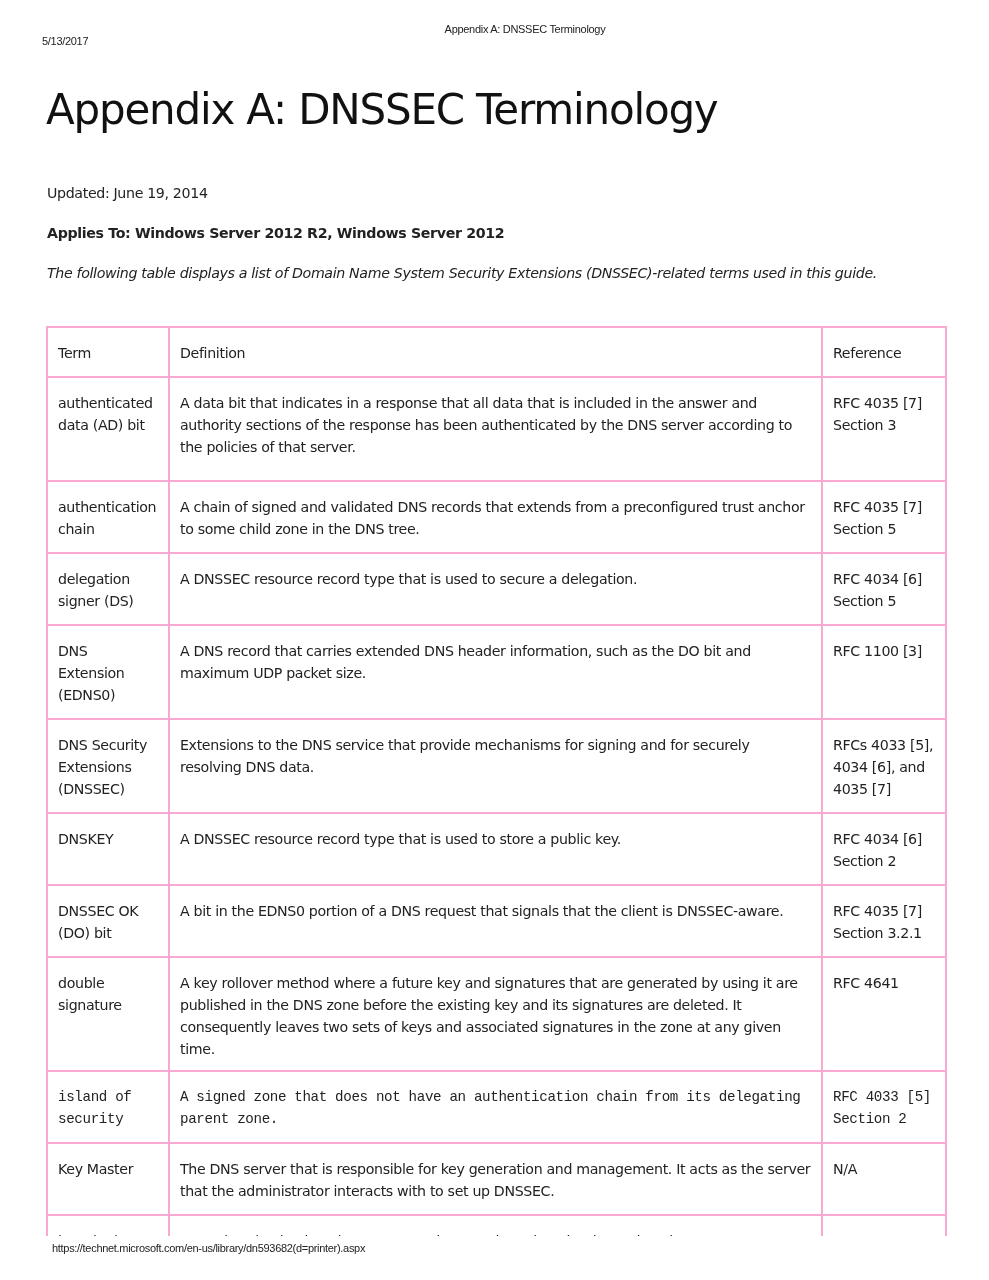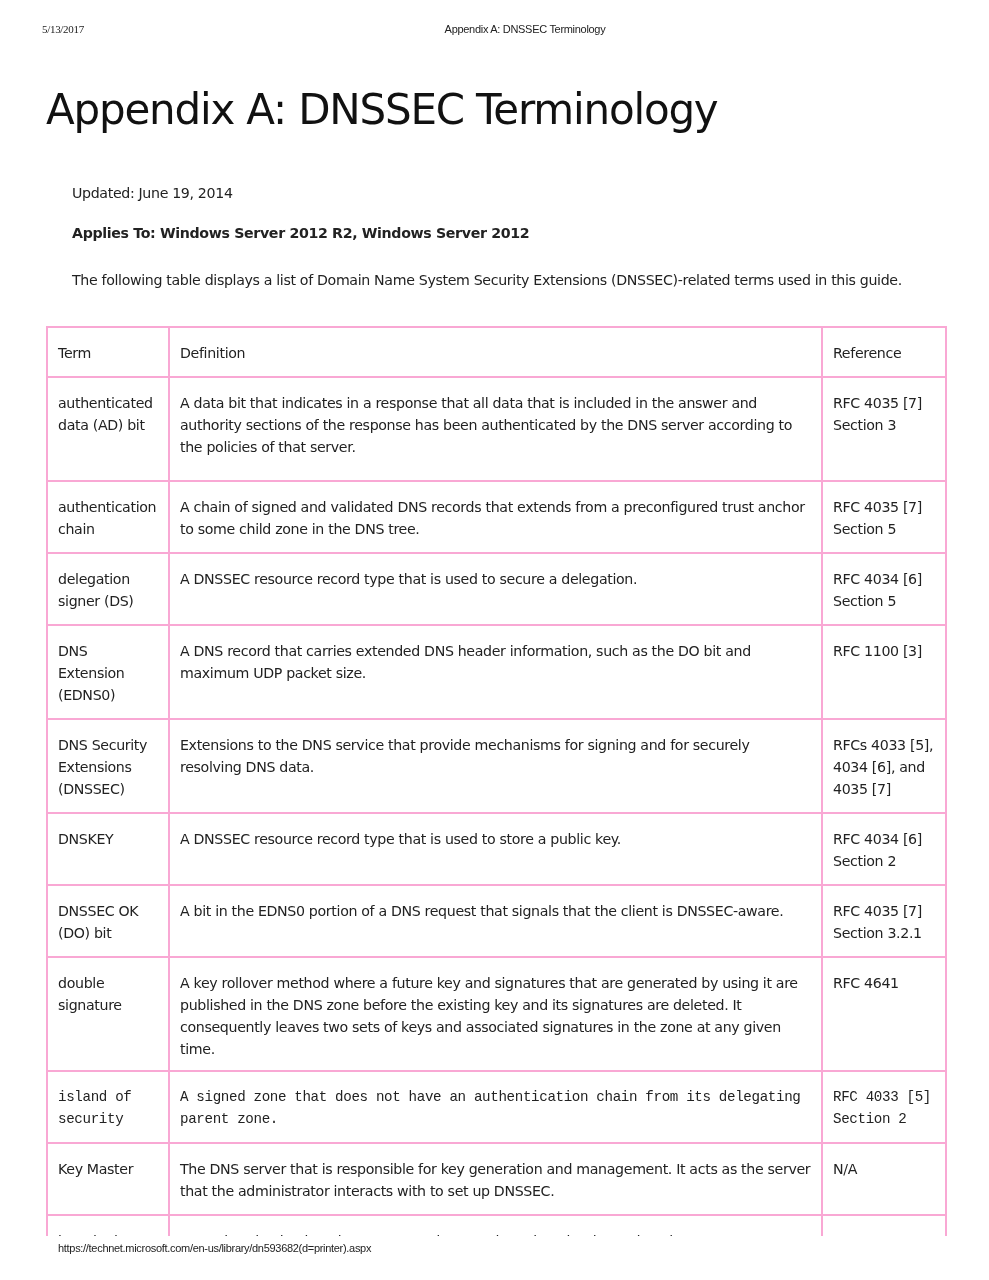--- a/index.html
+++ b/index.html
@@ -4,35 +4,34 @@
 <style>
   html, body { margin: 0; padding: 0; background: #ffffff; }
   body {
     width: 989px; height: 1280px; position: relative; overflow: hidden;
     font-family: "DejaVu Sans", sans-serif; color: #1a1a1a;
   }
   .print-header {
     position: absolute; top: 23px; left: 0; width: 989px; height: 16px;
     font-family: "Liberation Sans", sans-serif; font-size: 11px; color: #222;
   }
-  .print-header .date { position: absolute; left: 42px; top: 0; letter-spacing: -0.3px; font-family: Liberation Serif, serif; }
+  .print-header .date { position: absolute; left: 42px; top: 12px; letter-spacing: -0.3px; }
   .print-header .ptitle { position: absolute; left: 0; width: 1050px; text-align: center; top: 0; letter-spacing: -0.3px; }
   .page-title {
     position: absolute; left: 46px; top: 82px; margin: 0;
     font-family: "DejaVu Sans", sans-serif; font-weight: normal;
     font-size: 42px; letter-spacing: -1.2px; color: #111; line-height: 56px;
   }
   .meta {
     position: absolute; left: 47px; font-size: 14.2px; color: #222; letter-spacing: -0.35px;
     white-space: nowrap;
-    margin-left: 25px;
   }
   .meta.updated { top: 185px; }
   .meta.applies { top: 225px; font-weight: bold; }
-  .meta.intro { top: 272px; }
+  .meta.intro { top: 265px; font-style: italic; }
   table.terms {
     position: absolute; left: 46px; top: 326px; width: 899px;
     border-collapse: collapse; table-layout: fixed;
     font-size: 14.2px; letter-spacing: -0.35px; line-height: 22px; color: #222;
   }
   table.terms td, table.terms th {
     border: 2px solid #f9a8d4; vertical-align: top; text-align: left; font-weight: normal;
     padding: 14px 10px 10px 10px;
   }
   table.terms col.c1 { width: 122px; }
@@ -50,21 +49,21 @@
   table.terms tr.r9 td { height: 46px; font-family: Liberation Mono, monospace; }
   table.terms tr.r10 td { height: 46px; }
   table.terms tr.r11 td { height: 60px; }
   .clip {
     position: absolute; left: 0; top: 1236px; width: 989px; height: 44px; background: #fff;
   }
   .print-footer {
     position: absolute; top: 1242px; left: 0; width: 989px; height: 16px;
     font-family: "Liberation Sans", sans-serif; font-size: 11px; color: #222; letter-spacing: -0.3px;
   }
-  .print-footer .url { position: absolute; left: 58px; }
+  .print-footer .url { position: absolute; left: 52px; }
   .print-footer .pg { position: absolute; right: 40px; margin-top: 48px; }
 </style>
 </head>
 <body>
 
 <div class="print-header">
   <span class="date">5/13/2017</span>
   <span class="ptitle">Appendix A: DNSSEC Terminology</span>
 </div>
 

